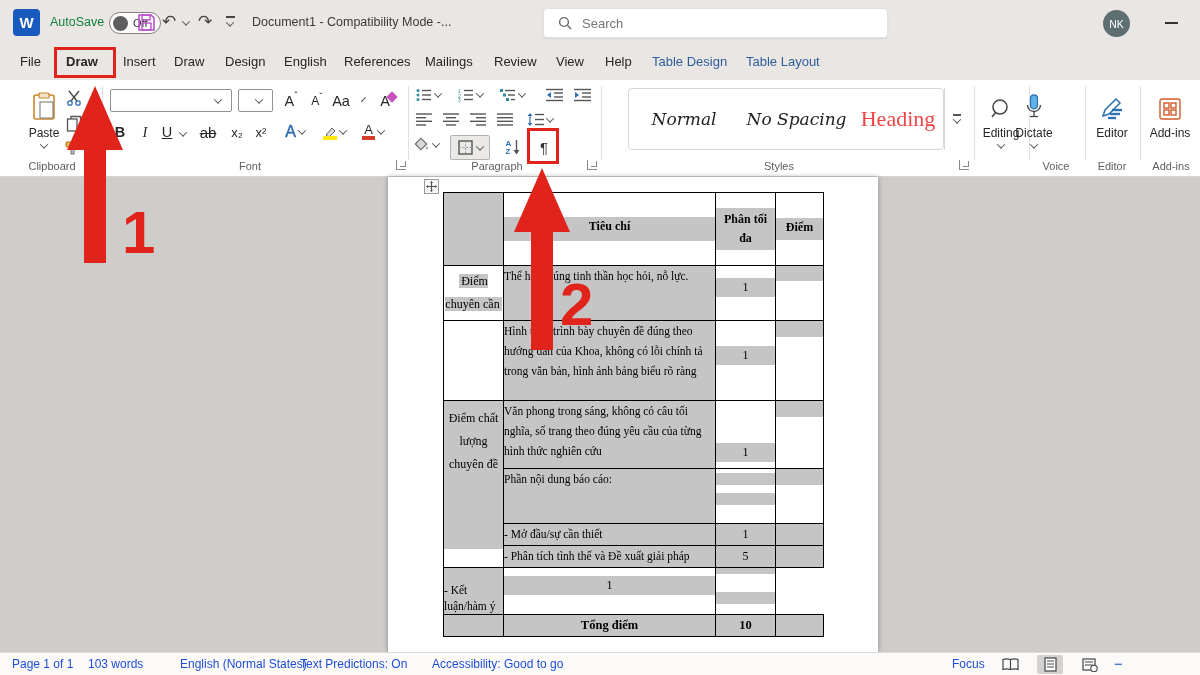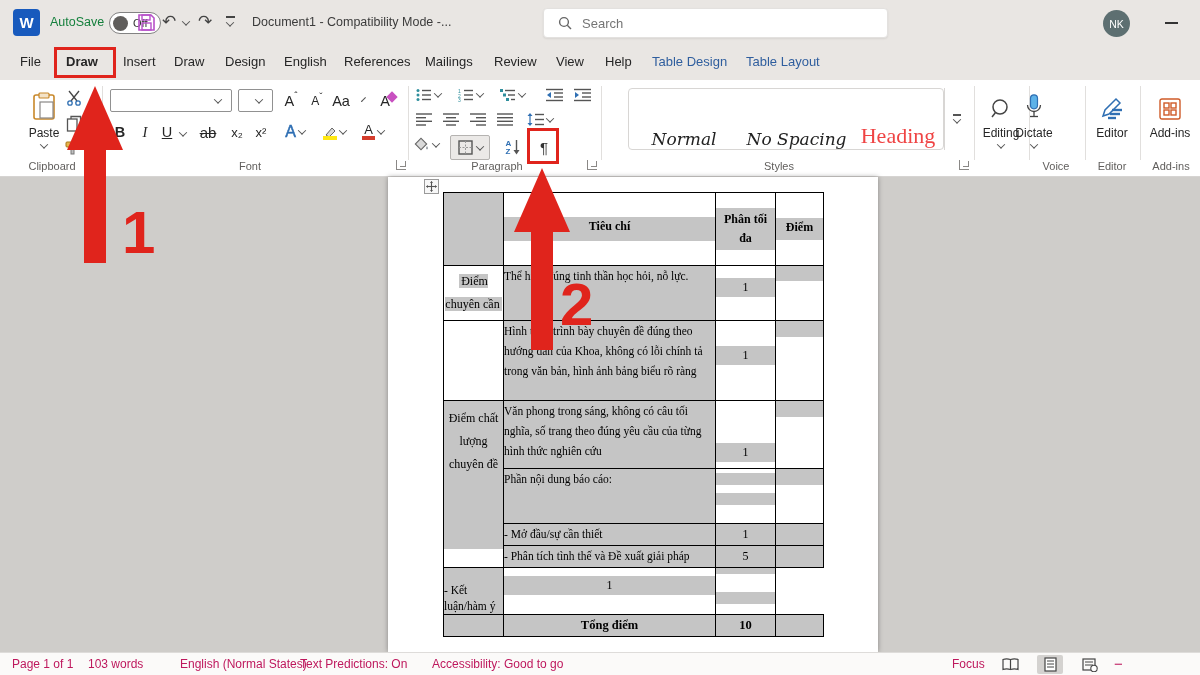--- a/index.html
+++ b/index.html
@@ -44,21 +44,21 @@
           transform:rotate(45deg) translate(-1px,-1px); }
   .rbtn { position:absolute; display:flex; align-items:center; justify-content:center; color:#262626; cursor:default; }
   .combo { position:absolute; height:23px; border:1px solid #919191; border-radius:2px; background:#fff; display:flex; align-items:center; }
   .combo input { border:none; outline:none; width:calc(100% - 16px); height:100%; background:transparent; }
   .combo .chev { margin-right:4px; }
   .glyph { font-size:14.5px; }
   .u-line { text-decoration:underline; }
   .strike { text-decoration:line-through; }
   .pressed { background:#ebe9e7; border:1px solid #b5b3b1; border-radius:2px; }
   .styles-gallery { position:absolute; left:628px; top:8px; width:316px; height:62px; border:1px solid #d8d6d4; border-radius:4px;
-                    display:flex; align-items:flex-end; }
+                    display:flex; align-items:center; }
   .style-item { flex:0 0 auto; text-align:center; cursor:default; }
   .style-normal, .style-nospace { font-family:"DejaVu Serif", serif; font-style:italic; font-size:17px; color:#222; }
   .style-heading { font-family:"Liberation Serif", serif; font-size:22px; color:#ef4444; }
   .gal-more { position:absolute; left:944px; top:8px; width:24px; height:62px; border-left:1px solid #d8d6d4;
               display:flex; flex-direction:column; align-items:center; justify-content:center; gap:2px; }
   .gal-more .bar { width:8px; height:1.6px; background:#555; }
   .bigbtn { position:absolute; width:52px; top:6px; height:78px; display:flex; flex-direction:column; align-items:center; text-align:center;
             font-size:12px; color:#262626; }
   .bigbtn .ic { height:30px; display:flex; align-items:flex-end; justify-content:center; margin-top:4px; }
   .bigbtn .lbl { margin-top:6px; }
@@ -80,21 +80,21 @@
   .grpcell span { background:#c5c5c5; padding:0 2px; }
   .bold { font-weight:bold; }
 
   
   .redbox { position:absolute; border:3px solid #e0241c; }
   #arrows { position:absolute; left:0; top:0; width:1200px; height:675px; pointer-events:none; }
   .bignum { position:absolute; color:#e0241c; font-size:60px; font-weight:800; line-height:1; }
 
   
   #statusbar { position:absolute; left:0; top:652px; width:1200px; height:23px; background:#fbfaf9; border-top:1px solid #dedcda;
-               font-size:12px; color:#be185d; }
+               font-size:12px; color:#1d4ed8; }
   .sitem { position:absolute; top:4px; white-space:nowrap; cursor:default; }
   .viewbtn { position:absolute; top:2px; width:26px; height:19px; display:flex; align-items:center; justify-content:center; }
   .viewbtn.sel { background:#d4d2d0; border-radius:2px; }
 </style>
 </head>
 <body>
 
 <div id="app">
 
   <div id="titlebar">

